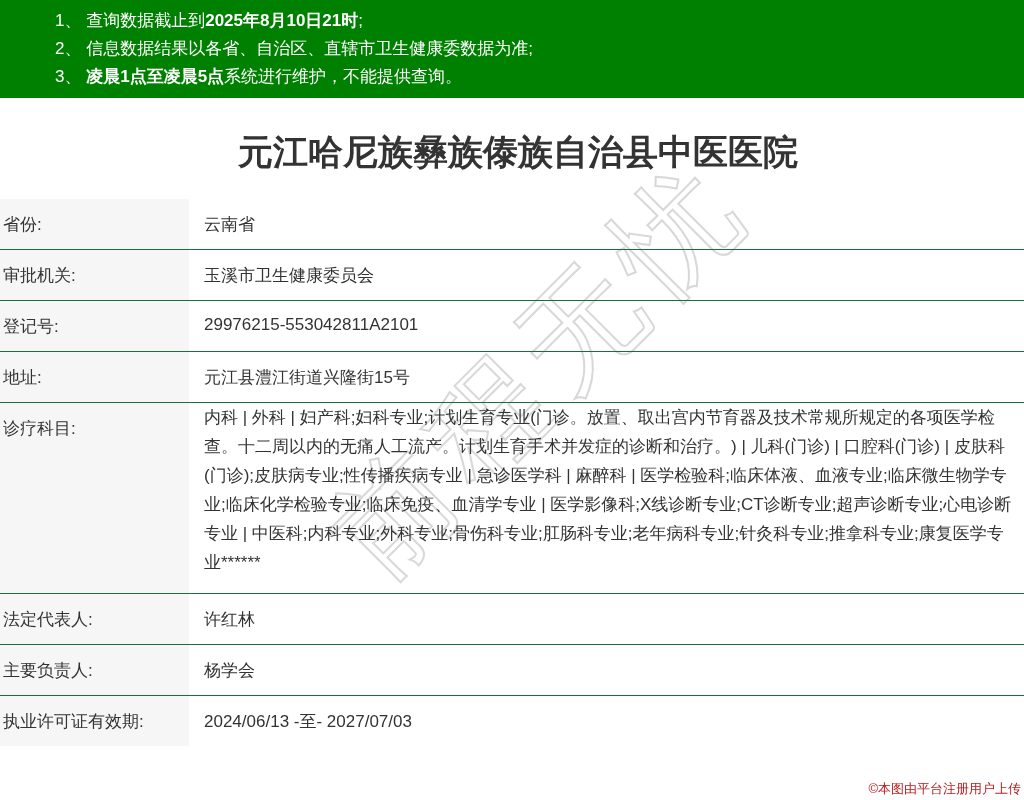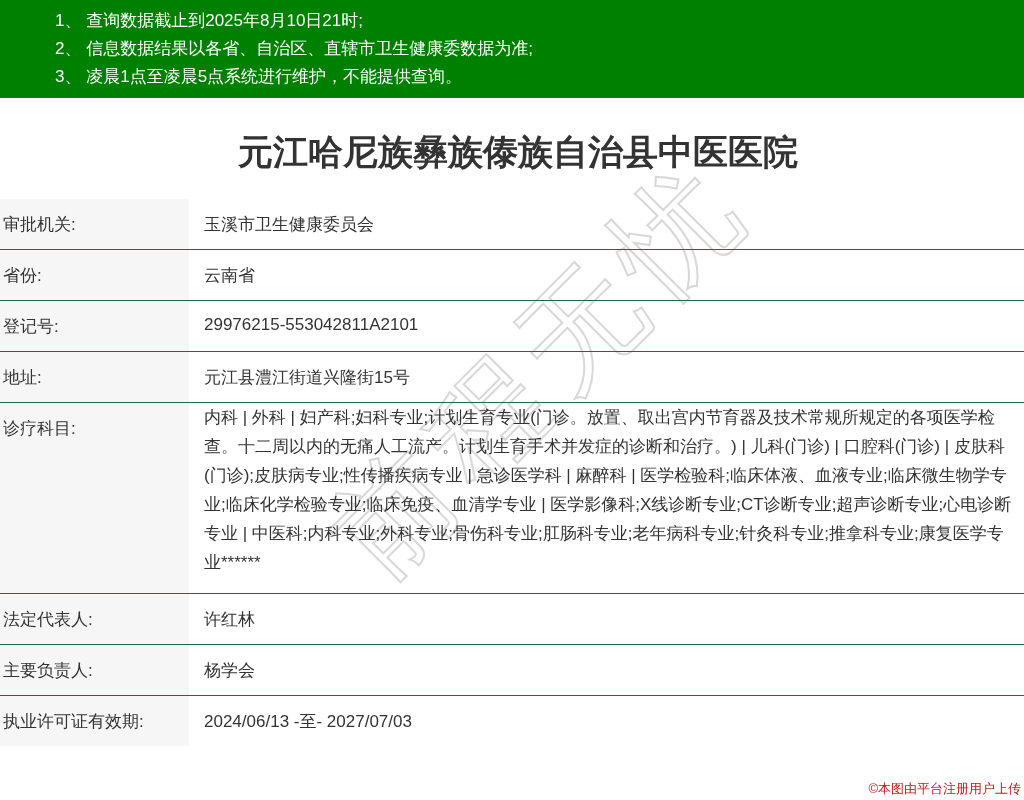--- a/index.html
+++ b/index.html
@@ -23,21 +23,21 @@
     box-sizing: border-box;
     width: 1024px;
     height: 98px;
     background: #008000;
     color: #ffffff;
     font-size: 17px;
     line-height: 28px;
     padding: 7px 10px 0 55px;
   }
   .notice-line { white-space: nowrap; }
-  .notice-line b { font-weight: normal; }
+  .notice-line b { font-weight: bold; }
 
   
   .page-title {
     position: relative;
     z-index: 2;
     margin: 31px 0 23px 12px;
     text-align: center;
     font-size: 35px;
     font-weight: bold;
     color: #333333;
@@ -123,26 +123,26 @@
   <div class="notice-line"><span>1、 查询数据截止到</span><b>2025年8月10日21时</b><span>;</span></div>
   <div class="notice-line"><span>2、 信息数据结果以各省、自治区、直辖市卫生健康委数据为准;</span><b></b><span></span></div>
   <div class="notice-line"><span>3、 </span><b>凌晨1点至凌晨5点</b><span>系统进行维护，不能提供查询。</span></div>
 </div>
 
 <h1 class="page-title">元江哈尼族彝族傣族自治县中医医院</h1>
 
 <table class="info-table">
   <tbody>
     <tr>
+      <td class="lbl">省份:</td>
+      <td class="val">云南省</td>
+    </tr>
+    <tr>
       <td class="lbl">审批机关:</td>
       <td class="val">玉溪市卫生健康委员会</td>
-    </tr>
-    <tr>
-      <td class="lbl">省份:</td>
-      <td class="val">云南省</td>
     </tr>
     <tr>
       <td class="lbl">登记号:</td>
       <td class="val">29976215-553042811A2101</td>
     </tr>
     <tr>
       <td class="lbl">地址:</td>
       <td class="val">元江县澧江街道兴隆街15号</td>
     </tr>
     <tr class="tall">

